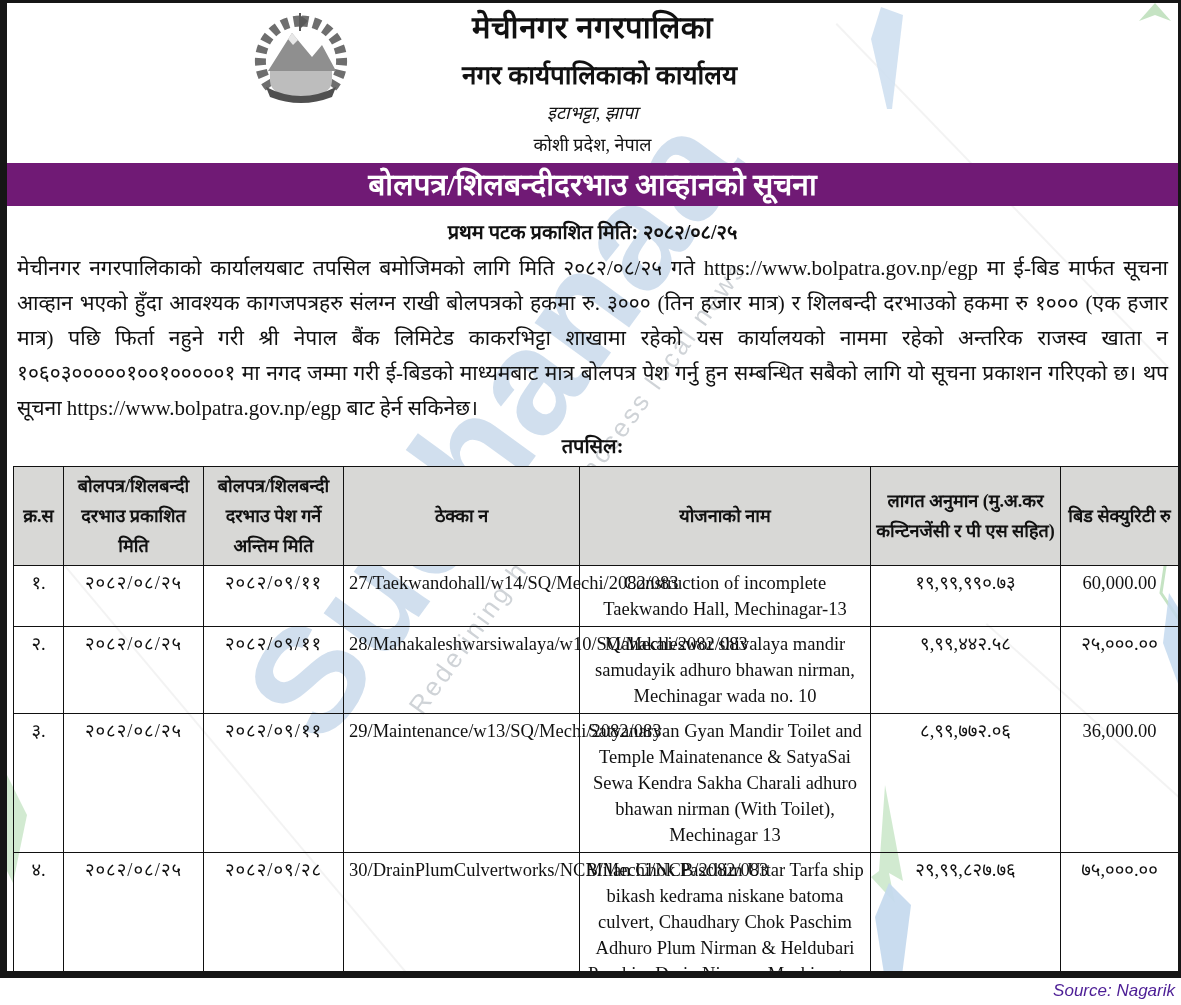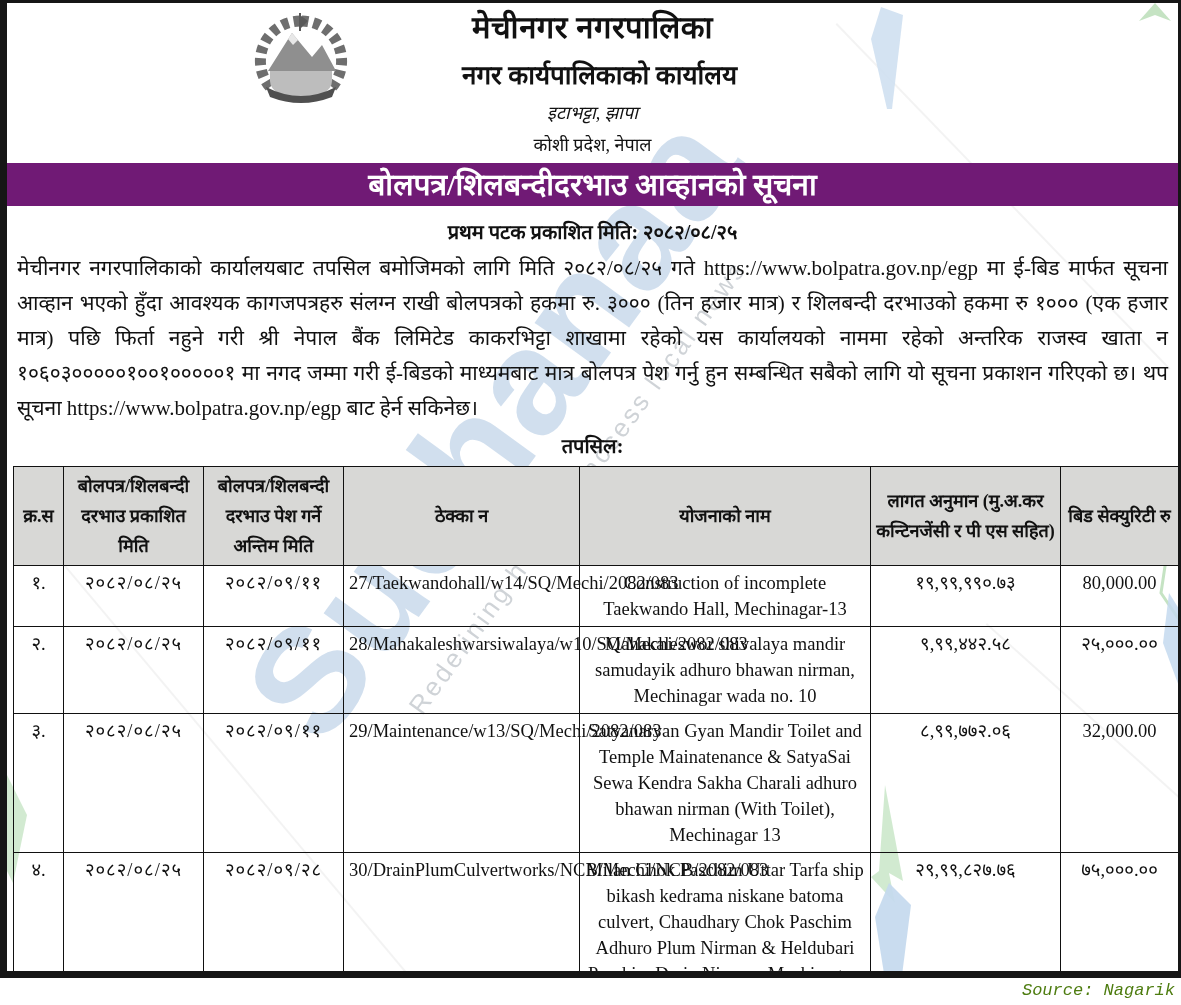--- a/index.html
+++ b/index.html
@@ -42,21 +42,21 @@
     padding:4px 3px; line-height:30px;
   }
   table.notice td{
     font-size:18.5px; vertical-align:top; padding:4px 5px; line-height:26px;
     text-align:center;
   }
   td.proj{ text-align:justify; padding:3px 8px; }
   td.dateval{ letter-spacing:1px; }
   .source{
     position:absolute; right:6px; top:981px; font-size:17px; font-style:italic;
-    font-family:Liberation Mono, monospace; color:#4d7c0f;
+    font-family:Liberation Sans, sans-serif; color:#4c1d95;
   }
   
   .watermark{
     position:absolute; left:120px; top:330px; width:760px; text-align:center;
     transform:rotate(-54deg); transform-origin:center center;
     pointer-events:none; z-index:5;
   }
   .wm-text{
     font-family:"Liberation Sans","DejaVu Sans",sans-serif;
     font-size:150px; font-weight:bold; color:rgba(120,160,205,.34); letter-spacing:2px;
@@ -150,39 +150,39 @@
         </tr>
       </thead>
       <tbody>
         <tr style="height:57px;">
           <td>१.</td>
           <td class="dateval">२०८२/०८/२५</td>
           <td class="dateval">२०८२/०९/११</td>
           <td>27/Taekwandohall/w14/SQ/Mechi/2082/083</td>
           <td class="proj">Construction of incomplete Taekwando Hall, Mechinagar-13</td>
           <td>१९,९९,९९०.७३</td>
-          <td>80,000.00</td>
+          <td>60,000.00</td>
         </tr>
         <tr style="height:77px;">
           <td>२.</td>
           <td class="dateval">२०८२/०८/२५</td>
           <td class="dateval">२०८२/०९/११</td>
           <td>28/Mahakaleshwarsiwalaya/w10/SQ/Mechi/2082/083</td>
           <td class="proj">Mahakaleswor shivalaya mandir samudayik adhuro bhawan nirman, Mechinagar wada no. 10</td>
           <td>९,९९,४४२.५८</td>
           <td>२५,०००.००</td>
         </tr>
         <tr style="height:113px;">
           <td>३.</td>
           <td class="dateval">२०८२/०८/२५</td>
           <td class="dateval">२०८२/०९/११</td>
           <td>29/Maintenance/w13/SQ/Mechi/2082/083</td>
           <td class="proj">Satyanaryan Gyan Mandir Toilet and Temple Mainatenance &amp; SatyaSai Sewa Kendra Sakha Charali adhuro bhawan nirman (With Toilet), Mechinagar 13</td>
           <td>८,९९,७७२.०६</td>
-          <td>32,000.00</td>
+          <td>36,000.00</td>
         </tr>
         <tr style="height:150px;">
           <td>४.</td>
           <td class="dateval">२०८२/०८/२५</td>
           <td class="dateval">२०८२/०९/२८</td>
           <td>30/DrainPlumCulvertworks/NCB/Mechi/NCB/2082/083</td>
           <td class="proj">Milan Chok Paschim Uttar Tarfa ship bikash kedrama niskane batoma culvert, Chaudhary Chok Paschim Adhuro Plum Nirman &amp; Heldubari Paschim Drain Nirman, Mechinagar- 15</td>
           <td>२९,९९,८२७.७६</td>
           <td>७५,०००.००</td>
         </tr>

